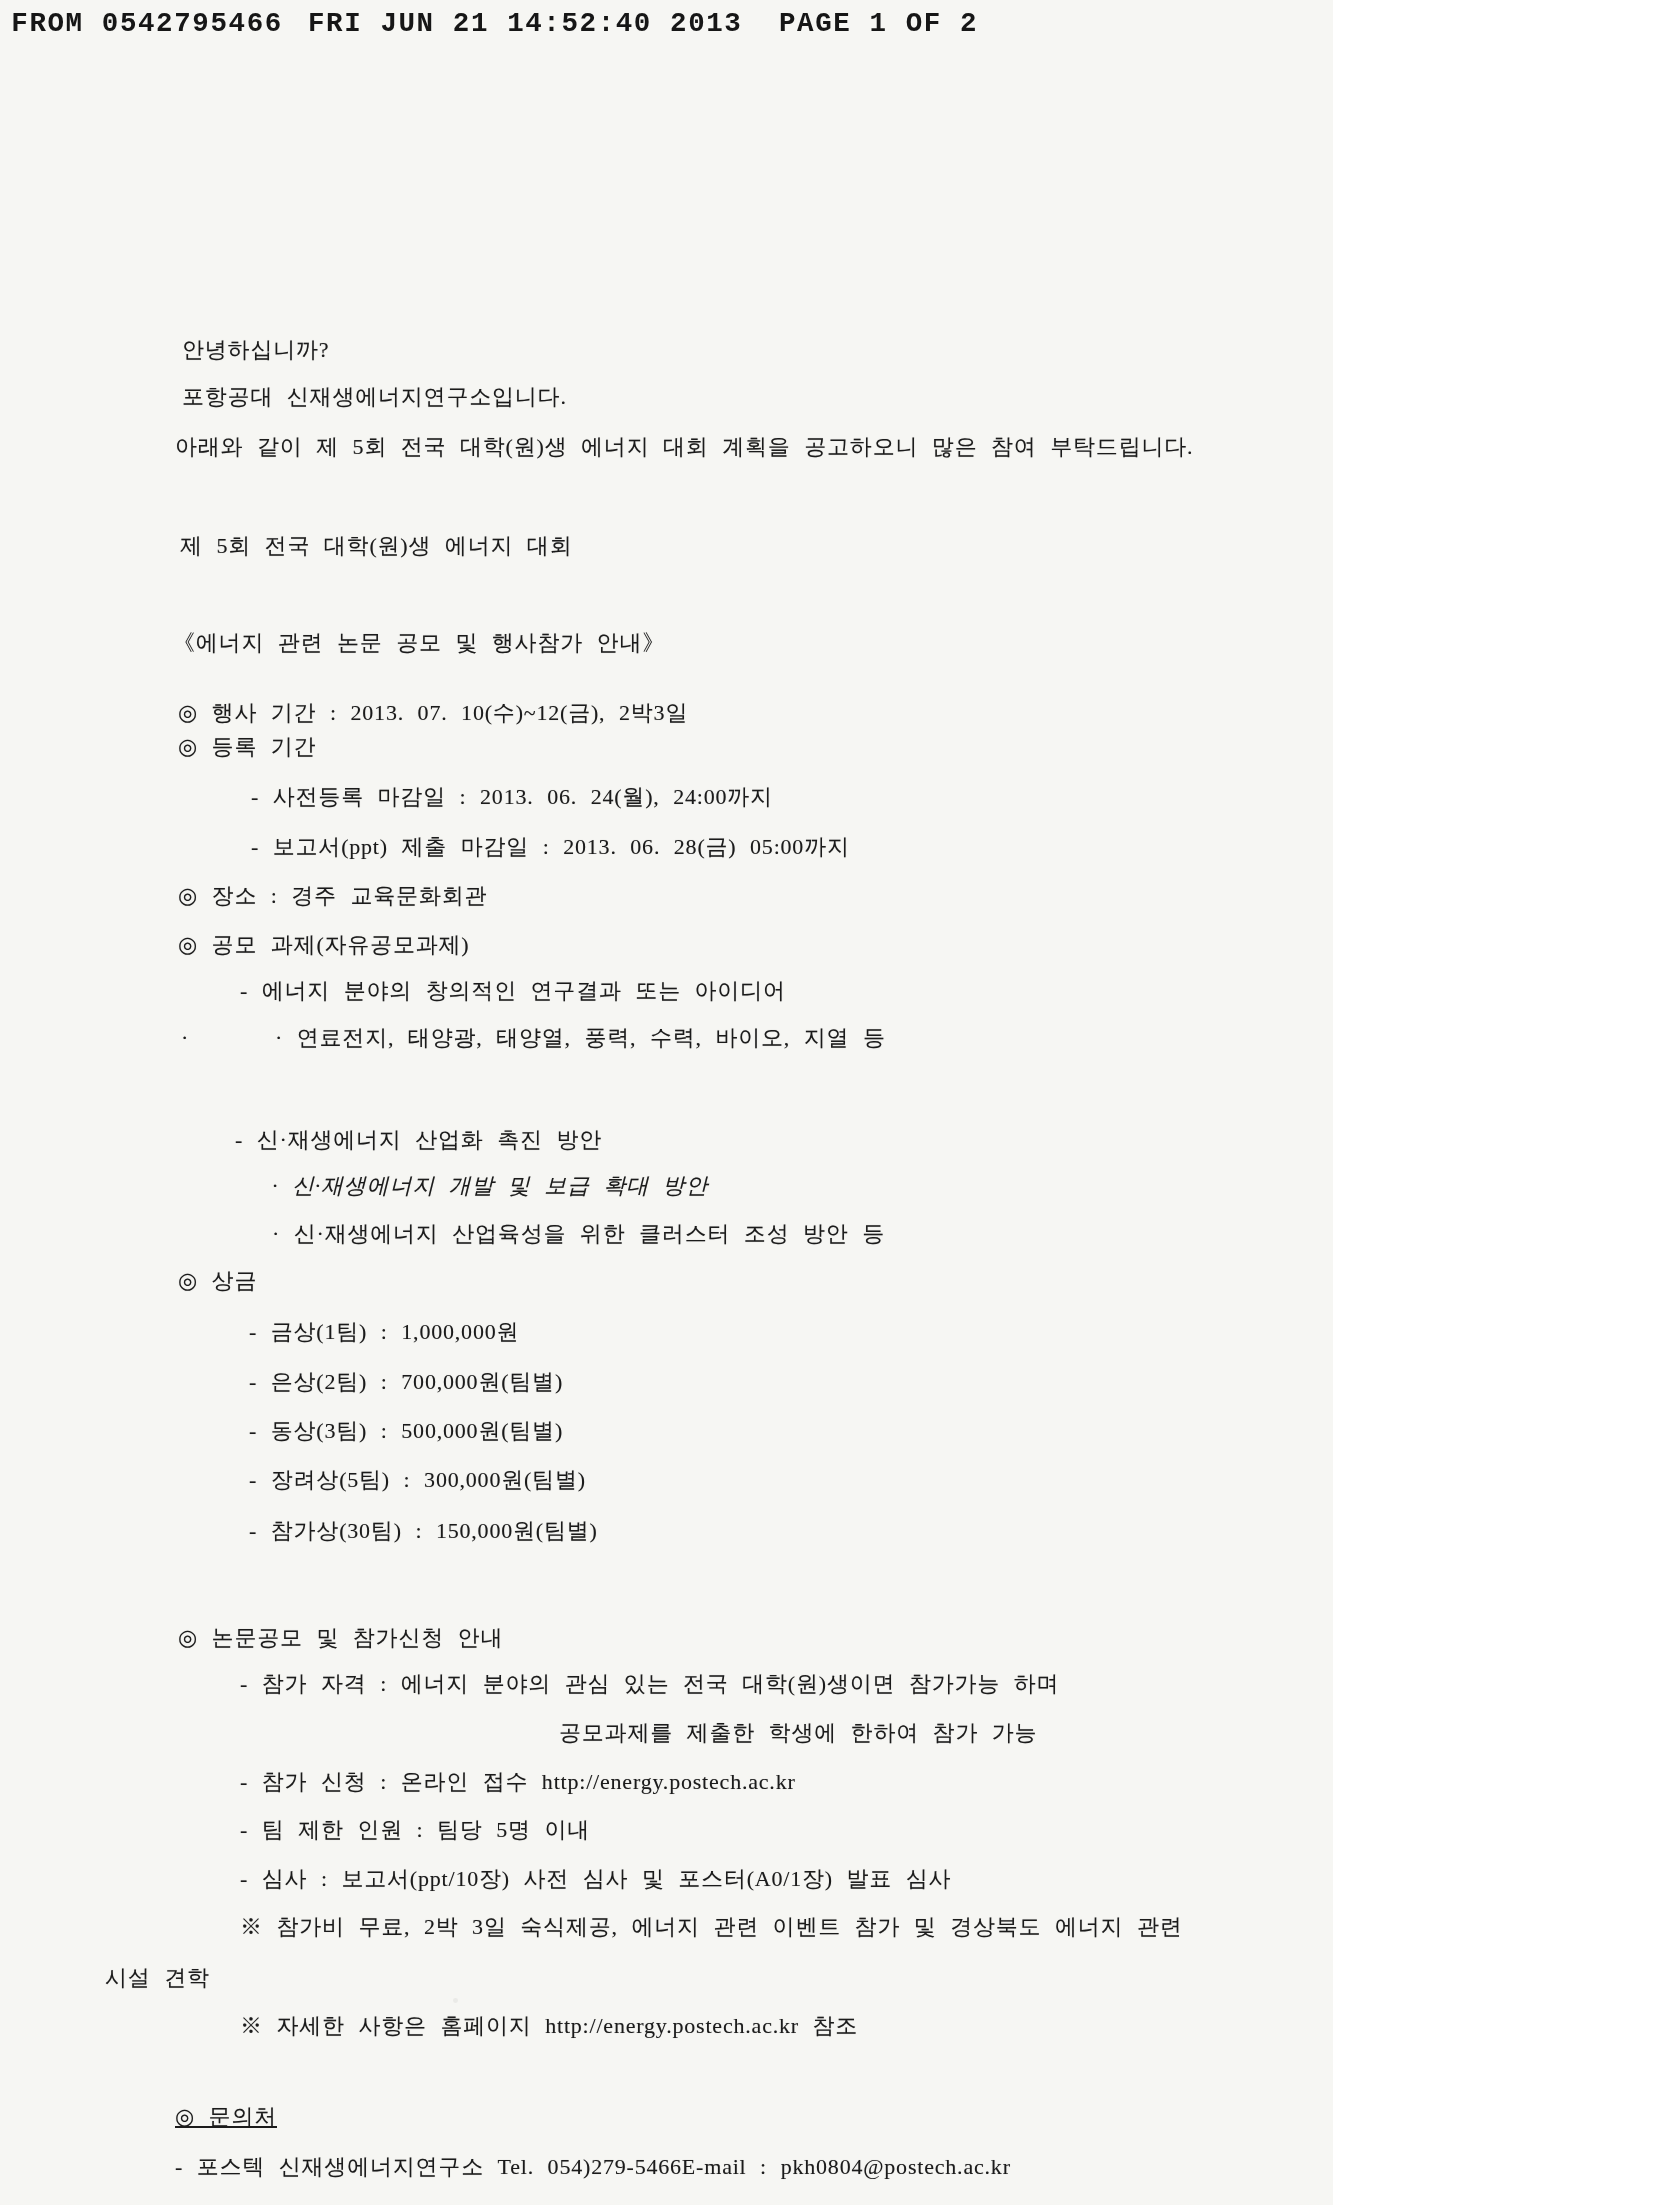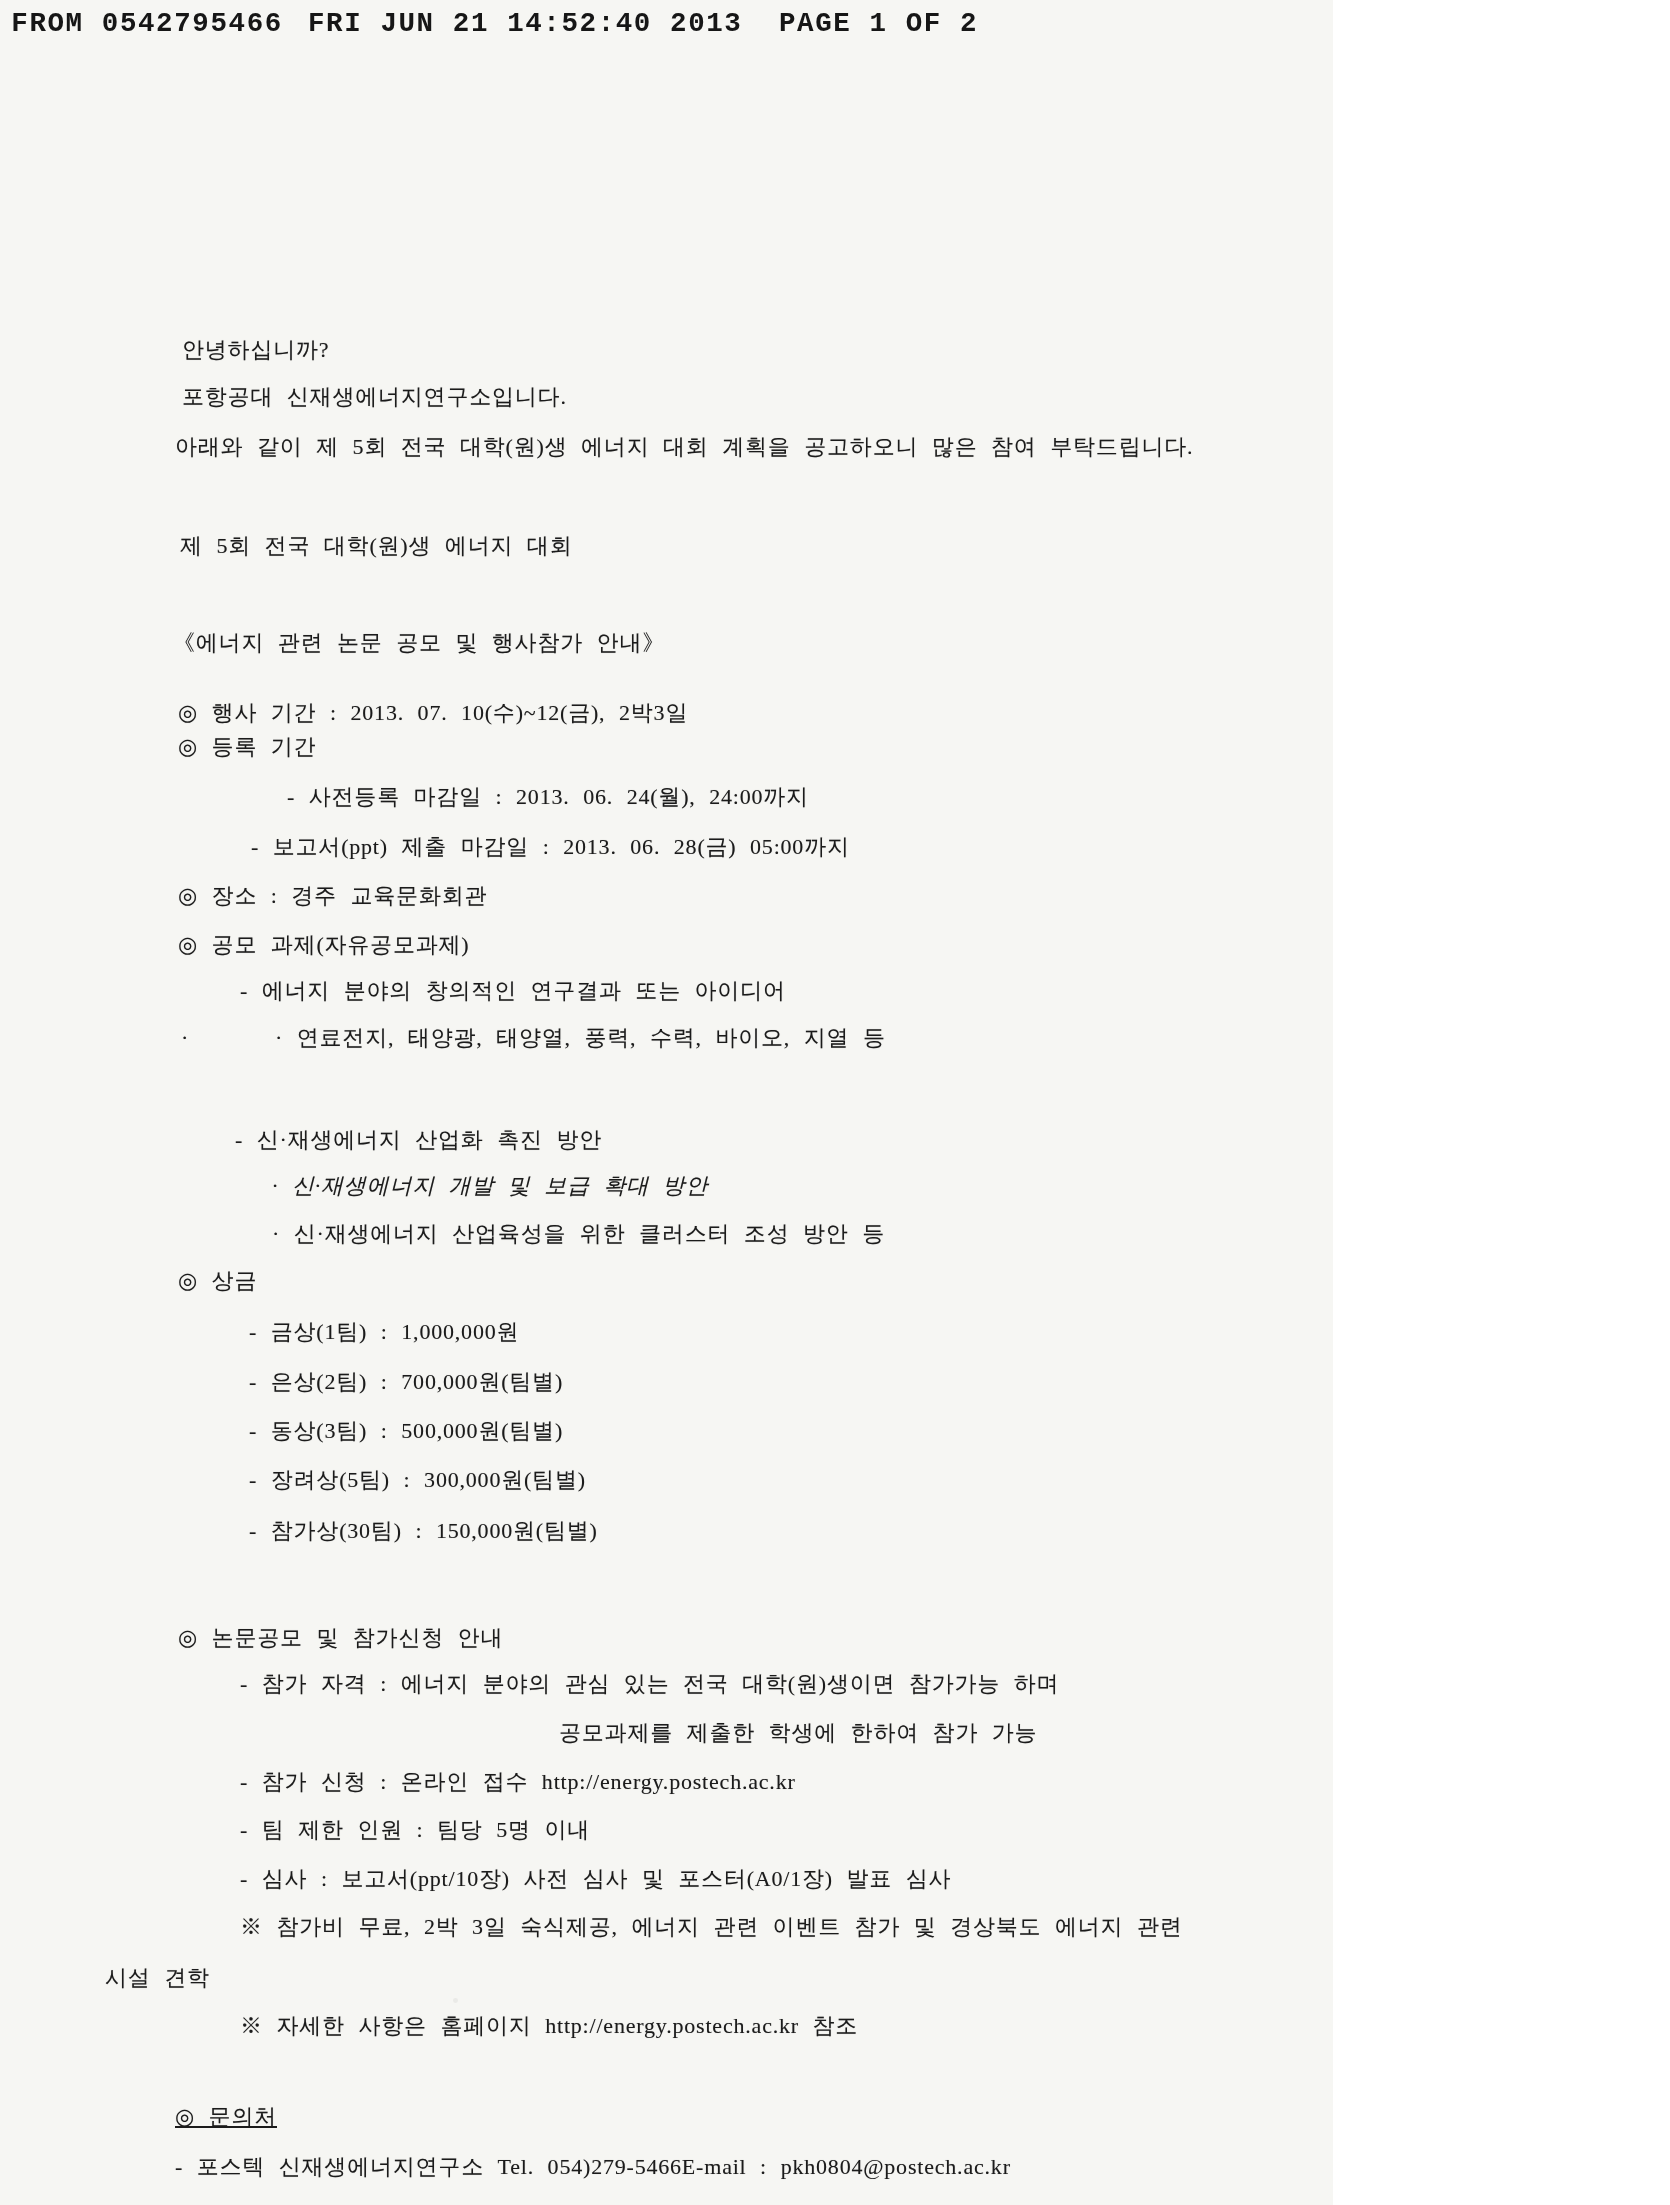--- a/index.html
+++ b/index.html
@@ -64,21 +64,21 @@
   </div>
 
   <div id="doc-lines">
       <div class="line" style="left: 182px; top: 330px;">안녕하십니까?</div>
       <div class="line" style="left: 182px; top: 377px;">포항공대 신재생에너지연구소입니다.</div>
       <div class="line" style="left: 175px; top: 427px;">아래와 같이 제 5회 전국 대학(원)생 에너지 대회 계획을 공고하오니 많은 참여 부탁드립니다.</div>
       <div class="line" style="left: 180px; top: 526px;">제 5회 전국 대학(원)생 에너지 대회</div>
       <div class="line" style="left: 173px; top: 623px;">《에너지 관련 논문 공모 및 행사참가 안내》</div>
       <div class="line" style="left: 178px; top: 693px;">◎ 행사 기간 : 2013. 07. 10(수)~12(금), 2박3일</div>
       <div class="line" style="left: 178px; top: 727px;">◎ 등록 기간</div>
-      <div class="line" style="left: 251px; top: 777px; margin-left: 36px;">- 사전등록 마감일 : 2013. 06. 24(월), 24:00까지</div>
+      <div class="line" style="left: 251px; top: 777px;">- 사전등록 마감일 : 2013. 06. 24(월), 24:00까지</div>
       <div class="line" style="left: 251px; top: 827px;">- 보고서(ppt) 제출 마감일 : 2013. 06. 28(금) 05:00까지</div>
       <div class="line" style="left: 178px; top: 876px;">◎ 장소 : 경주 교육문화회관</div>
       <div class="line" style="left: 178px; top: 925px;">◎ 공모 과제(자유공모과제)</div>
       <div class="line" style="left: 240px; top: 971px;">- 에너지 분야의 창의적인 연구결과 또는 아이디어</div>
       <div class="line" style="left: 181px; top: 1018px;">·</div>
       <div class="line" style="left: 275px; top: 1018px;">· 연료전지, 태양광, 태양열, 풍력, 수력, 바이오, 지열 등</div>
       <div class="line" style="left: 235px; top: 1120px; text-align: right;">- 신·재생에너지 산업화 촉진 방안</div>
       <div class="line" style="left: 272px; top: 1166px; font-style: italic;">· 신·재생에너지 개발 및 보급 확대 방안</div>
       <div class="line" style="left: 272px; top: 1214px;">· 신·재생에너지 산업육성을 위한 클러스터 조성 방안 등</div>
       <div class="line" style="left: 178px; top: 1261px;">◎ 상금</div>

